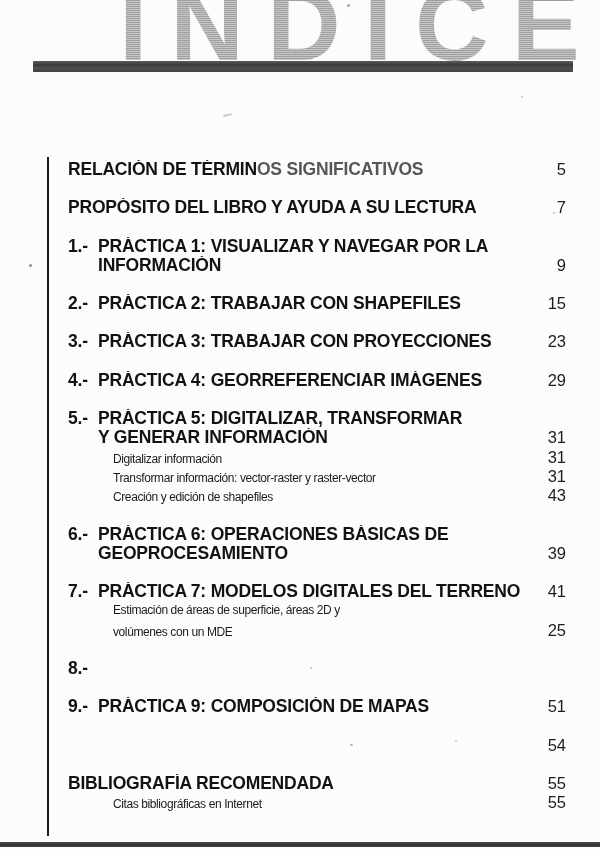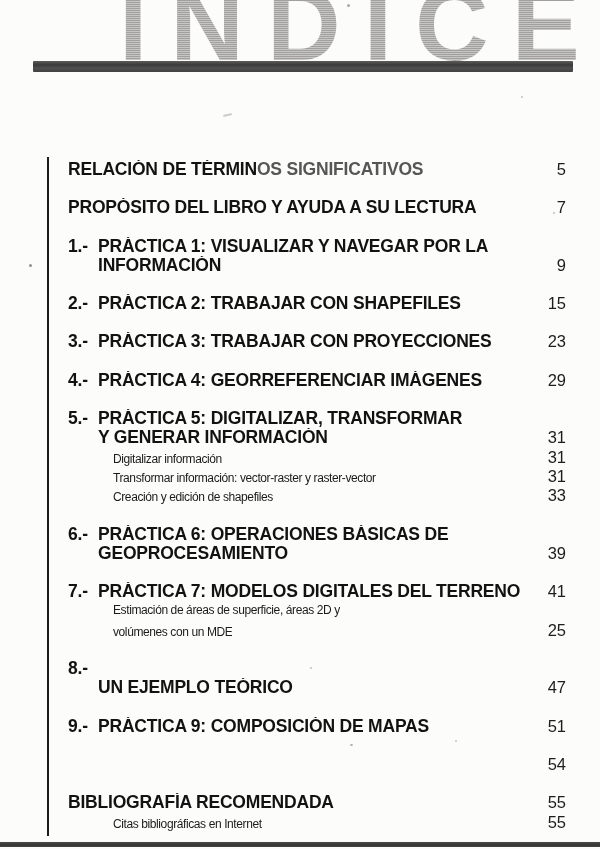--- a/index.html
+++ b/index.html
@@ -109,21 +109,21 @@
       <div class="row ind2 sub">
         <span class="txt"><span>Digitalizar información</span></span>
         <span class="pg">31</span>
       </div>
       <div class="row ind2 sub">
         <span class="txt"><span>Transformar información: vector-raster y raster-vector</span></span>
         <span class="pg">31</span>
       </div>
       <div class="row ind2 sub">
         <span class="txt"><span>Creación y edición de shapefiles</span></span>
-        <span class="pg">33</span>
+        <span class="pg">43</span>
       </div>
       <div class="row ind0 bold gap">
         <span class="num">6.-</span>
         <span class="txt"><span>PRÁCTICA 6: OPERACIONES BÁSICAS DE</span></span>
       </div>
       <div class="row ind1 bold">
         <span class="txt"><span>GEOPROCESAMIENTO</span></span>
         <span class="pg">39</span>
       </div>
       <div class="row ind0 bold gap">
@@ -133,24 +133,20 @@
       </div>
       <div class="row ind2 sub">
         <span class="txt"><span>Estimación de áreas de superficie, áreas 2D y</span></span>
       </div>
       <div class="row ind2 sub">
         <span class="txt"><span>volúmenes con un MDE</span></span>
         <span class="pg">25</span>
       </div>
       <div class="row ind0 bold gap">
         <span class="num">8.-</span>
-      </div>
-      <div class="row ind1 bold">
-        <span class="txt"><span>UN EJEMPLO TEÓRICO</span></span>
-        <span class="pg">47</span>
       </div>
       <div class="row ind0 bold gap">
         <span class="num">9.-</span>
         <span class="txt"><span>PRÁCTICA 9: COMPOSICIÓN DE MAPAS</span></span>
         <span class="pg">51</span>
       </div>
       <div class="row ind0 bold gap">
         <span class="pg">54</span>
       </div>
       <div class="row ind0 bold gap">

